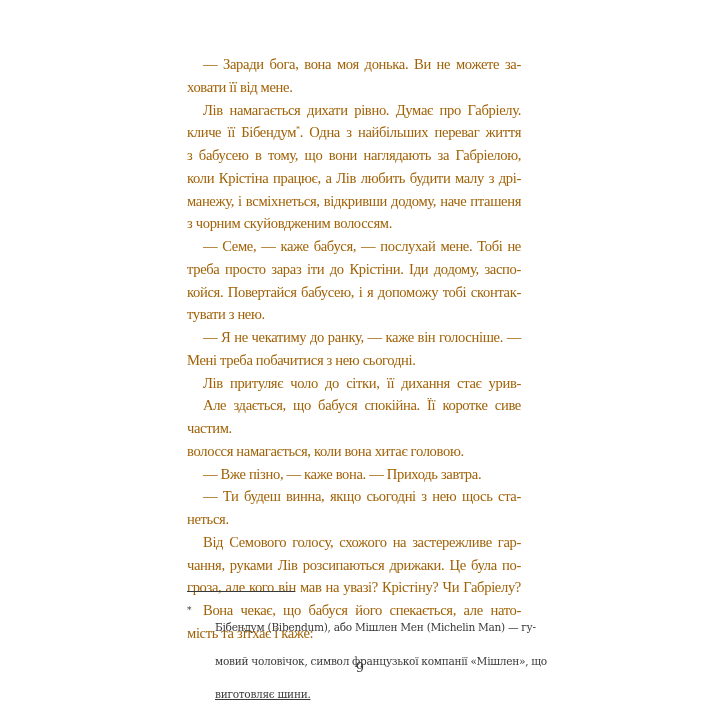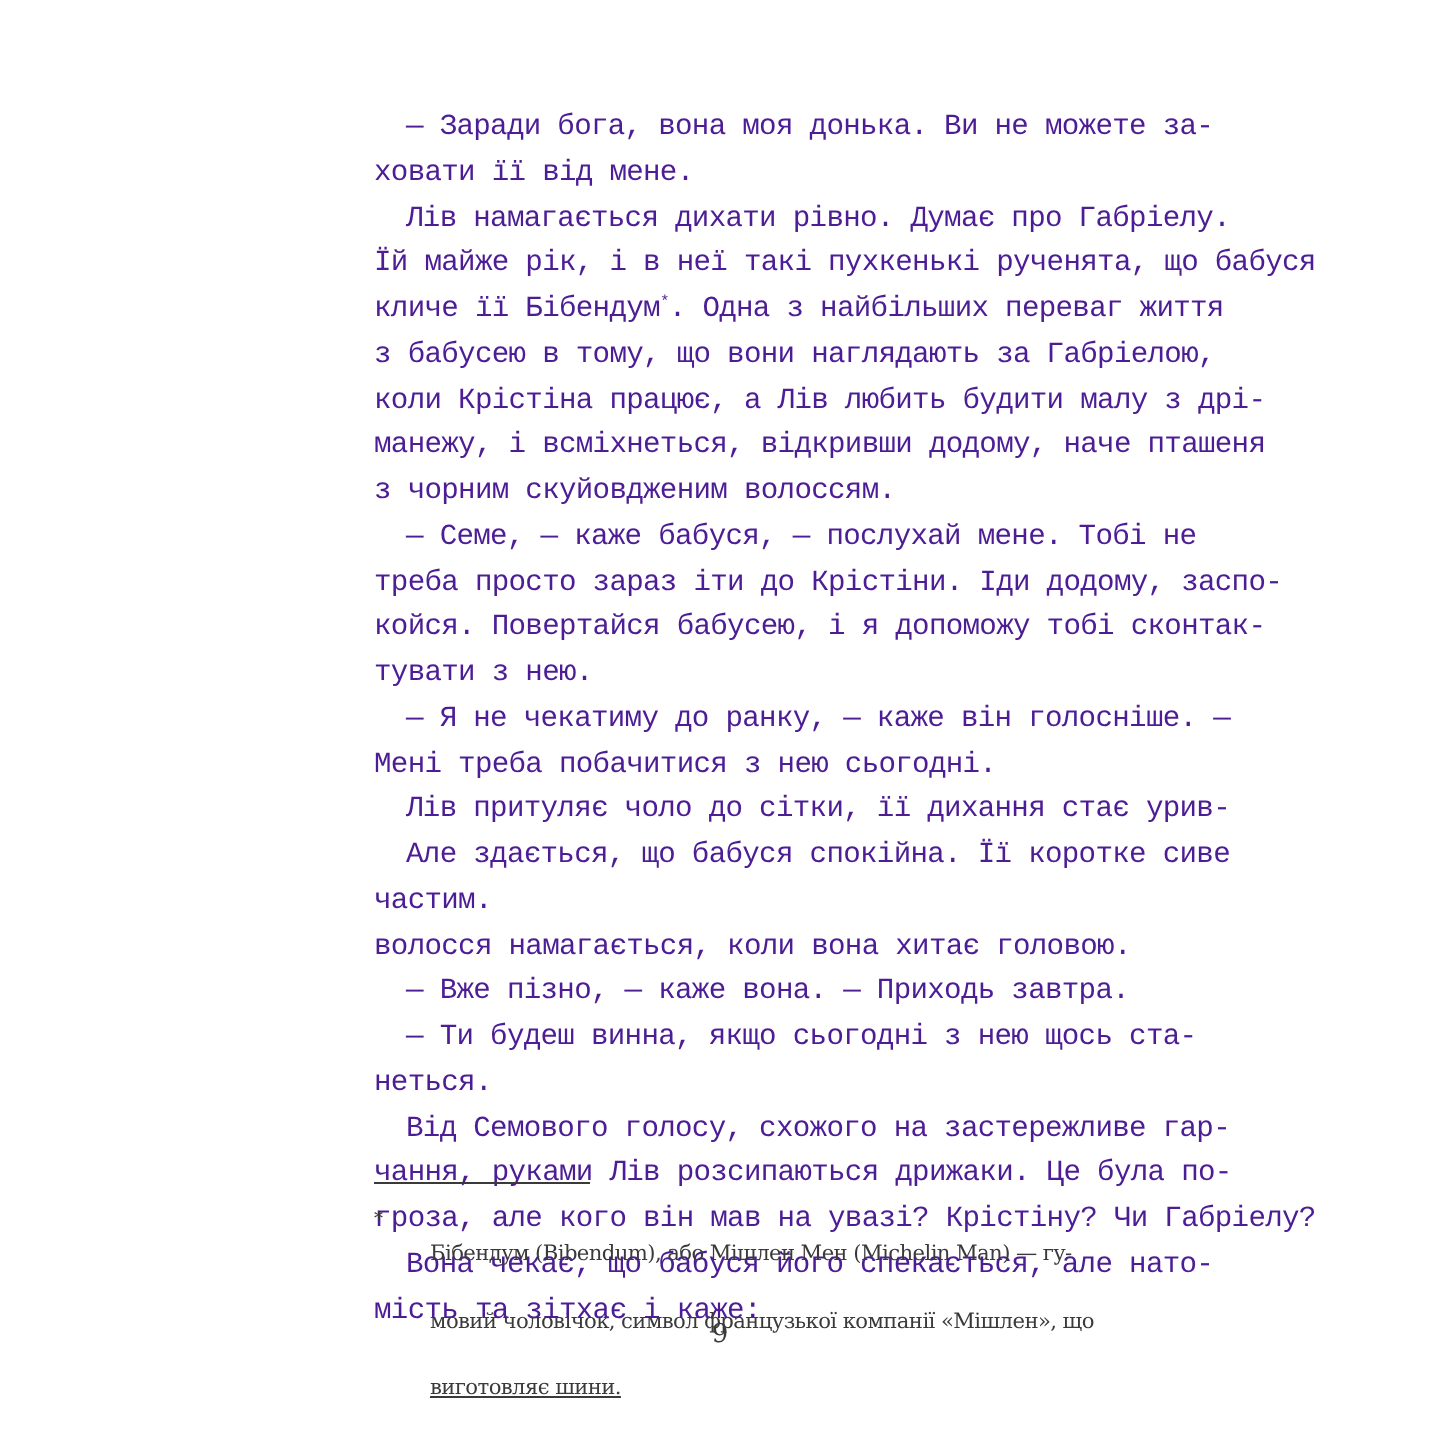--- a/index.html
+++ b/index.html
@@ -17,24 +17,24 @@
     position: absolute;
     left: 0; top: 0;
     width: 720px; height: 720px;
     background: #ffffff;
   }
   .text-block {
     position: absolute;
     left: 187px;
     top: 53px;
     width: 334px;
-    font-family: Liberation Mono, monospace;
+    font-family: Liberation Serif, serif;
     font-size: 14.6px;
     line-height: 22.75px;
-    color: #4c1d95;
+    color: #a16207;
     letter-spacing: -0.35px;
   }
   .line {
     display: block;
     white-space: nowrap;
     text-align: justify;
     text-align-last: justify;
     height: 22.75px;
   }
   .line.indent { padding-left: 16px; }
@@ -95,21 +95,20 @@
   }
 </style>
 </head>
 <body>
 
 <div class="page">
   <div class="text-block">
     <span class="line indent">— Заради бога, вона моя донька. Ви не можете за-</span>
     <span class="line last">ховати її від мене.</span>
     <span class="line indent">Лів намагається дихати рівно. Думає про Габріелу.</span>
-    <span class="line">Їй майже рік, і в неї такі пухкенькі рученята, що бабуся</span>
     <span class="line"><span>кличе її Бібендум</span><sup class="fnref">*</sup><span>. Одна з найбільших переваг життя</span></span>
     <span class="line">з бабусею в тому, що вони наглядають за Габріелою,</span>
     <span class="line">коли Крістіна працює, а Лів любить будити малу з дрі-</span>
     <span class="line">манежу, і всміхнеться, відкривши додому, наче пташеня</span>
     <span class="line last">з чорним скуйовдженим волоссям.</span>
     <span class="line indent">— Семе, — каже бабуся, — послухай мене. Тобі не</span>
     <span class="line">треба просто зараз іти до Крістіни. Іди додому, заспо-</span>
     <span class="line">койся. Повертайся бабусею, і я допоможу тобі сконтак-</span>
     <span class="line last">тувати з нею.</span>
     <span class="line indent">— Я не чекатиму до ранку, — каже він голосніше. —</span>

